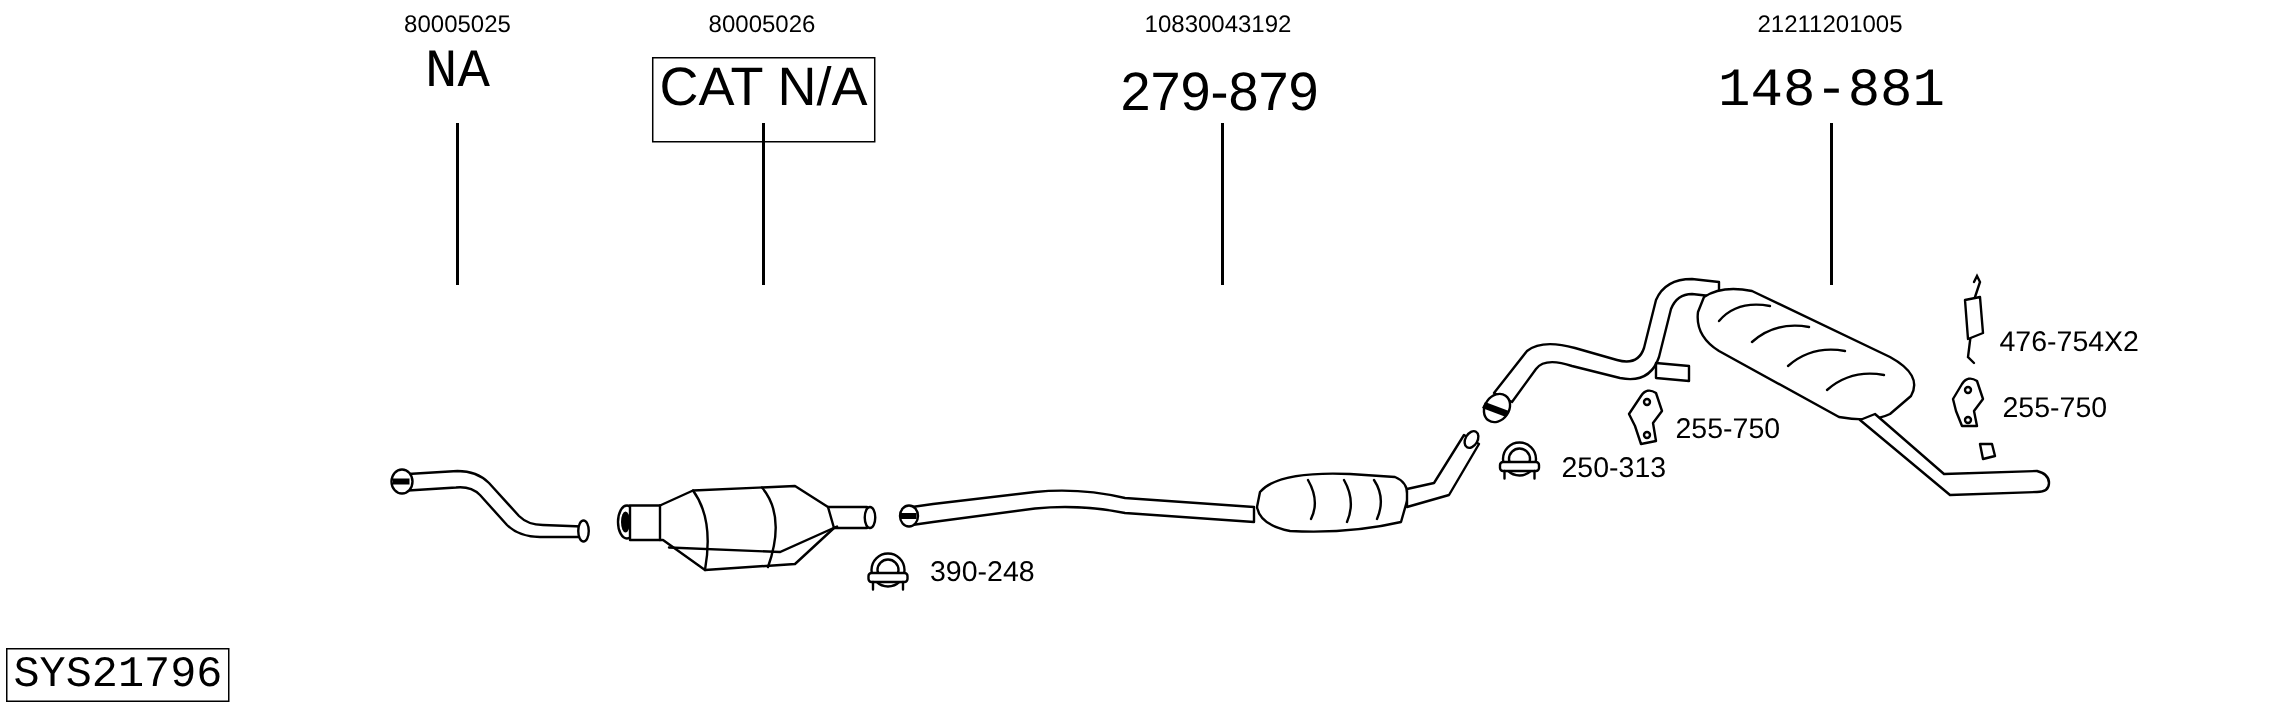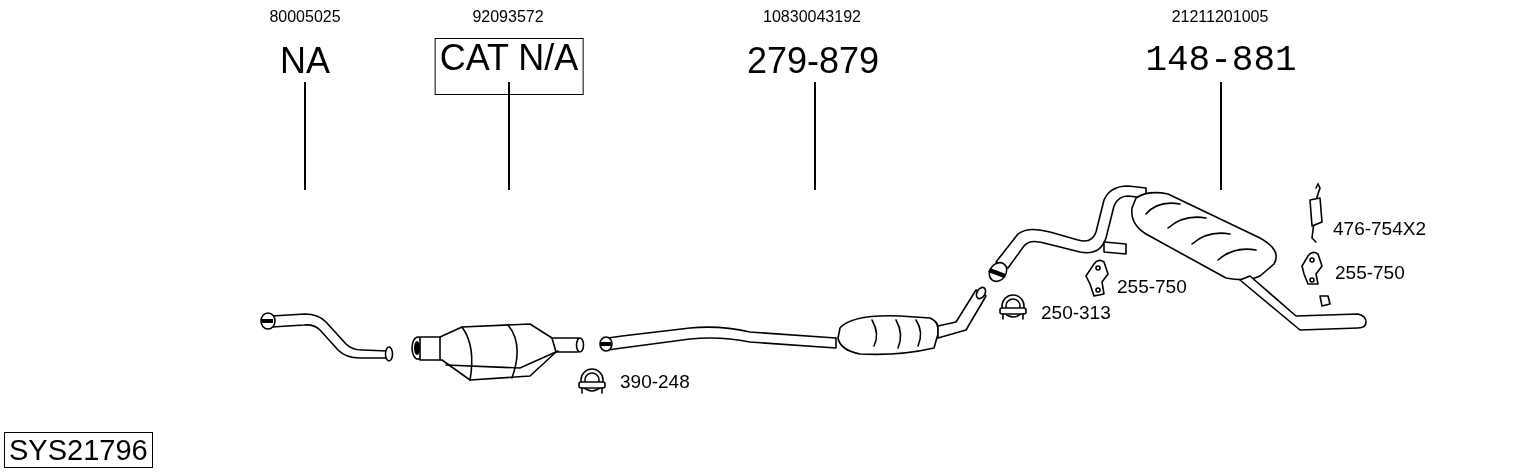--- a/index.html
+++ b/index.html
@@ -4,35 +4,35 @@
 <style>
   html, body { margin: 0; padding: 0; background: #ffffff; }
   body { width: 1530px; height: 474px; position: relative; overflow: hidden;
          font-family: "Liberation Sans", sans-serif; color: #000; }
   .oem { position: absolute; font-size: 16px; transform: translateX(-50%); white-space: nowrap; }
   .part { position: absolute; font-size: 36px; transform: translateX(-50%); white-space: nowrap; line-height: 1; }
   .part.boxed { border: 1.5px solid #000; padding: 1px 4px 18px 4px; }
   .leader { position: absolute; width: 1.5px; background: #000; }
   .acc { position: absolute; font-size: 19px; white-space: nowrap; line-height: 1; }
   .sys { position: absolute; left: 4px; top: 432px; font-size: 29px; border: 1.5px solid #000;
-         padding: 0 4px; line-height: 34px; }
+         padding: 0 4px; line-height: 34px; font-family: Liberation Mono, monospace; }
   svg#drawing { position: absolute; left: 0; top: 0; }
   .p { fill: #fff; stroke: #000; stroke-width: 1.6; stroke-linejoin: round; stroke-linecap: round; }
   .l { fill: none; stroke: #000; stroke-width: 1.6; stroke-linecap: round; }
   .k { fill: #000; }
 </style>
 </head>
 <body>
 
 <div class="oem" style="left:305px; top:8px;">80005025</div>
-<div class="oem" style="left:508px; top:8px;">92093572</div>
+<div class="oem" style="left:508px; top:8px;">80005026</div>
 <div class="oem" style="left:812px; top:8px;">10830043192</div>
 <div class="oem" style="left:1220px; top:8px;">21211201005</div>
 
-<div class="part" style="left:305px; top:43px;">NA</div>
+<div class="part" style="left:305px; top:30px;font-family:Liberation Mono, monospace;">NA</div>
 <div class="part boxed" style="left:509px; top:38px;">CAT N/A</div>
 <div class="part" style="left:813px; top:43px;">279-879</div>
 <div class="part" style="left:1221px; top:43px;font-family:Liberation Mono, monospace;">148-881</div>
 
 <div class="leader" style="left:304px; top:82px; height:108px;"></div>
 <div class="leader" style="left:508px; top:82px; height:108px;"></div>
 <div class="leader" style="left:814px; top:82px; height:108px;"></div>
 <div class="leader" style="left:1220px; top:82px; height:108px;"></div>
 
 <svg id="drawing" width="1530" height="474" viewBox="0 0 1530 474">

